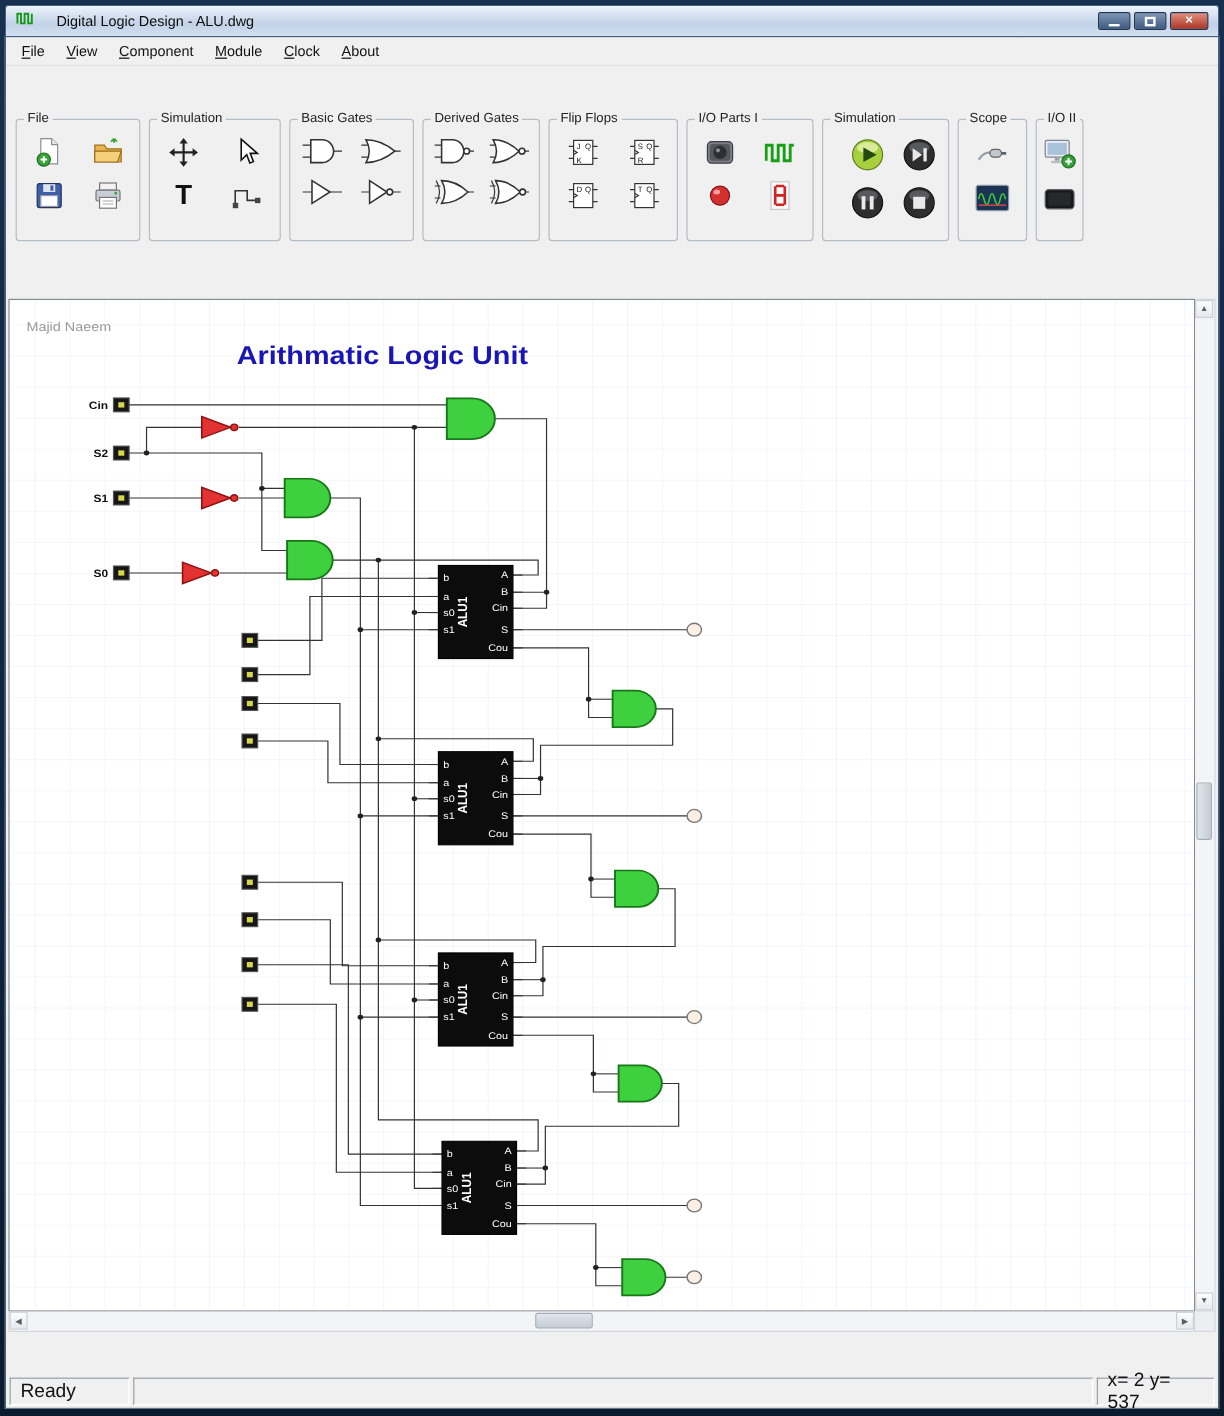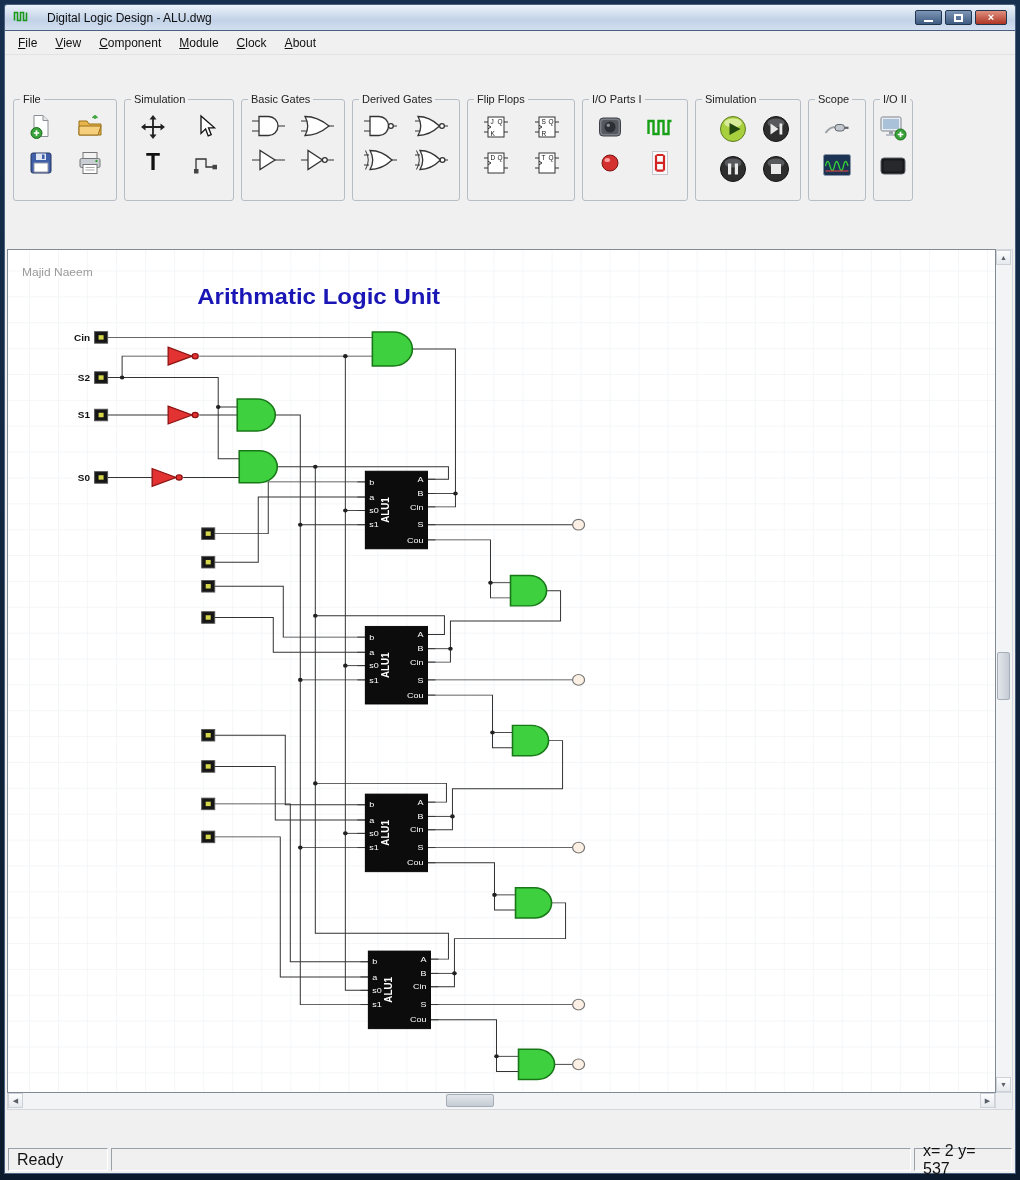--- a/index.html
+++ b/index.html
@@ -174,21 +174,21 @@
             </button>
             <button class="tool-btn">
               <svg width="33" height="24" viewBox="0 0 33 24">
                 <path d="M0 12h7M26 12h7" stroke="#333"></path>
                 <path d="M7 2.5v19L21.5 12z" stroke="#333" stroke-width="1.3" fill="#fff"></path>
                 <circle cx="23.8" cy="12" r="2.4" stroke="#333" stroke-width="1.3" fill="#fff"></circle>
               </svg>
             </button>
           </div>
         </div>
-        <div class="tool-group" style="width: 108px;">
+        <div class="tool-group" style="width: 98px;">
           <span class="tool-group-label">Derived Gates</span>
           <div class="tool-grid" style="grid-template-columns: repeat(2, 1fr);">
             <button class="tool-btn">
               <svg width="33" height="24" viewBox="0 0 33 24">
                 <path d="M0 7h6M0 17h6M29 12h4" stroke="#333"></path>
                 <path d="M6 2.5h9a9.5 9.5 0 0 1 0 19H6z" stroke="#333" stroke-width="1.3" fill="#fff"></path>
                 <circle cx="26.9" cy="12" r="2.4" stroke="#333" stroke-width="1.3" fill="#fff"></circle>
               </svg>
             </button>
             <button class="tool-btn">

